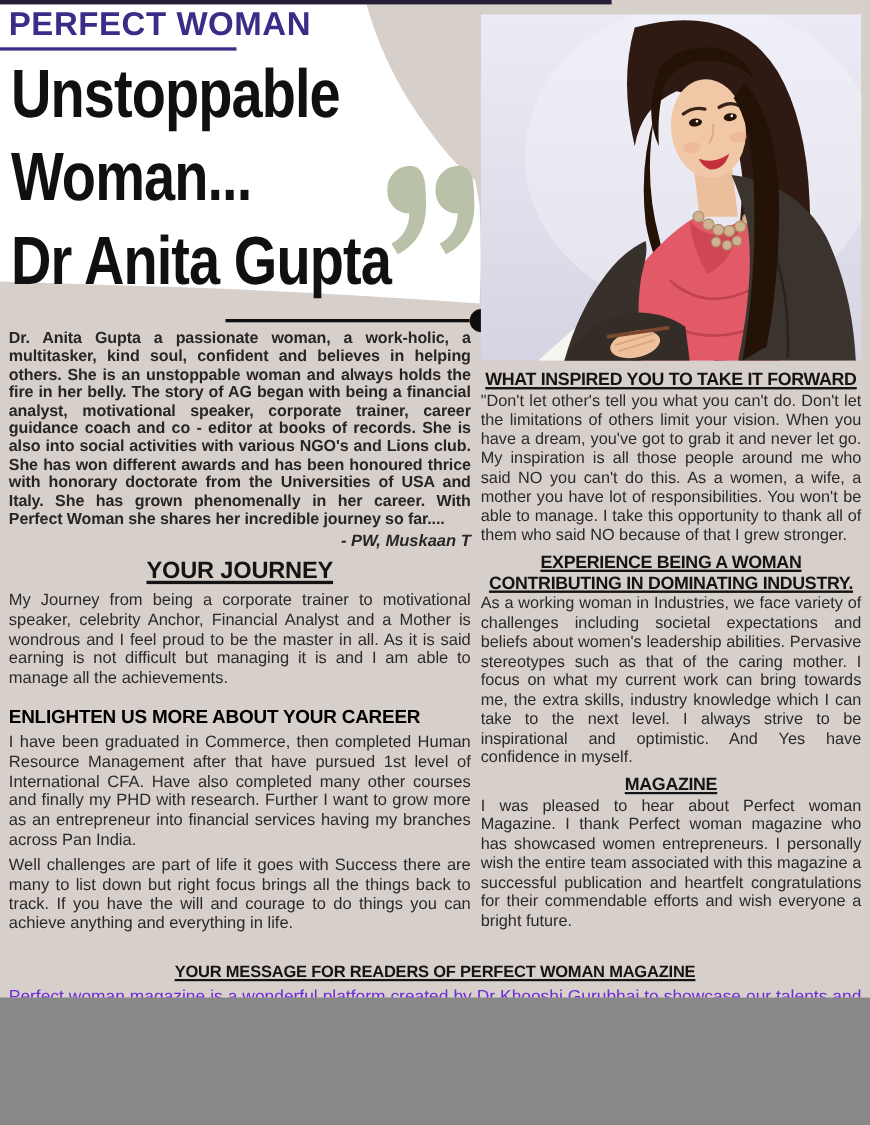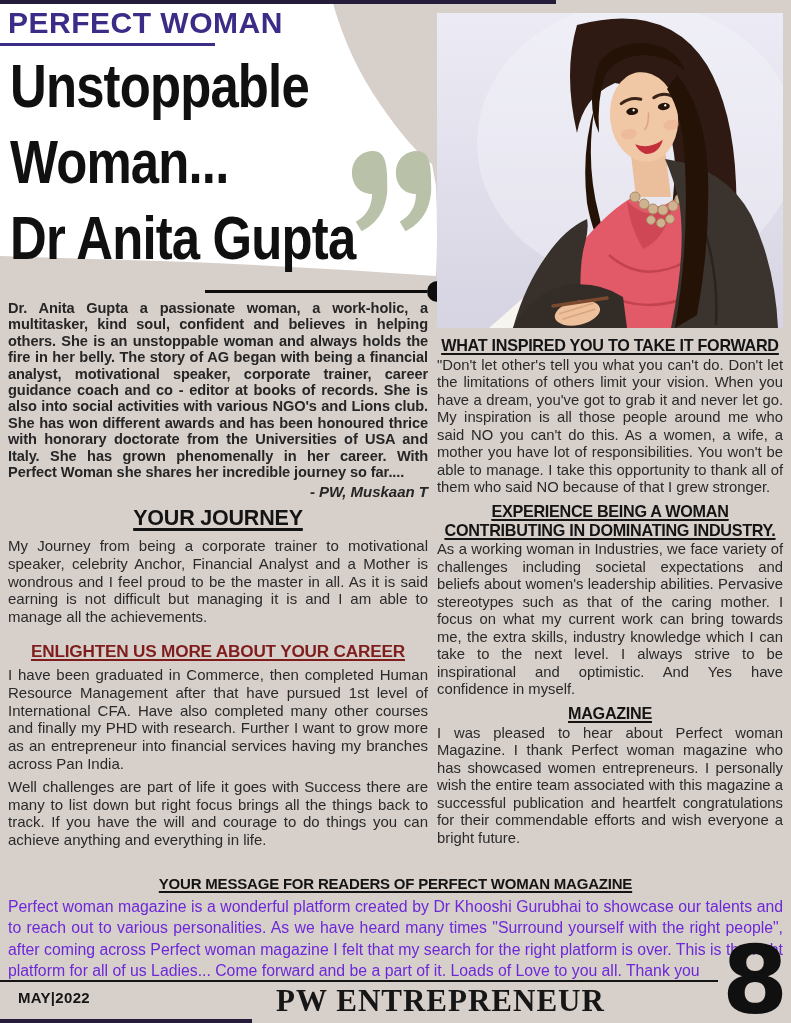--- a/index.html
+++ b/index.html
@@ -1,17 +1,17 @@
 <!DOCTYPE html>
 <html><head>
 <meta charset="utf-8">
 <style>
   html,body{margin:0;padding:0;background:#888;}
   #page{
-    position:relative; width:791px; height:1023px; overflow:hidden;
+    position:relative; width:791px; height:907px; overflow:hidden;
     background:#d7cfca; font-family:"Liberation Sans", sans-serif; color:#1c1c1c;
     margin:0 auto;
   }
   .abs{position:absolute;}
   
   #top-strip{left:0; top:0; width:556px; height:4px; background:#241c38;}
   #bottom-strip{left:0; top:1019px; width:252px; height:4px; background:#241c38;}
   
   #white-blob{left:0; top:0; width:450px; height:310px;}
   
@@ -29,22 +29,22 @@
   #portrait{left:437px; top:13px; width:346px; height:315px;}
   
   #intro-block{left:8px; top:300px; width:420px;}
   #intro-text{font-size:14.6px; font-weight:bold; line-height:16.4px; text-align:justify; letter-spacing:-.1px; color:#262626;}
   #byline{margin-top:3px; text-align:right; font-weight:bold; font-style:italic; font-size:15px; color:#262626;}
   
   #left-col{left:8px; top:506px; width:420px;}
   #right-col{left:437px; top:336px; width:346px;}
   .h-journey{font-size:21.5px; font-weight:bold; text-align:center; text-decoration:underline;
     text-decoration-thickness:2.5px; text-underline-offset:3px; letter-spacing:-.2px; margin:0 0 6px 0; color:#141414;}
-  .h-left{font-size:17.2px; font-weight:bold; text-align:center; text-decoration:underline;
-    text-decoration-thickness:2px; text-underline-offset:2px; letter-spacing:-.2px; margin:15px 0 4px 0; color:#7f1d1d;}
+  .h-left{font-size:17.2px; font-weight:bold; 
+    text-decoration-thickness:2px; text-underline-offset:2px; letter-spacing:-.2px; margin:15px 0 4px 0; color:#000000;}
   .h-right{font-size:16.2px; font-weight:bold; text-align:center; line-height:18.8px; text-decoration:underline;
     text-decoration-thickness:2px; text-underline-offset:2px; letter-spacing:-.3px; margin:0 0 2px 0; color:#141414;}
   .h-right .hl{display:block; text-decoration:underline;}
   .sec{margin:0 0 5px 0;}
   .sec-body{font-size:15px; line-height:17.8px; text-align:justify; color:#2a2a2a;}
   .sec-body-r{font-size:14.8px; line-height:17.5px; text-align:justify; color:#2a2a2a;}
   
   #message-block{left:8px; top:875px; width:775px;}
   .h-msg{font-size:15px; font-weight:bold; text-align:center; letter-spacing:-.2px; text-decoration:underline;
     text-decoration-thickness:2px; text-underline-offset:2px; margin:0 0 4px 0; color:#141414;}

